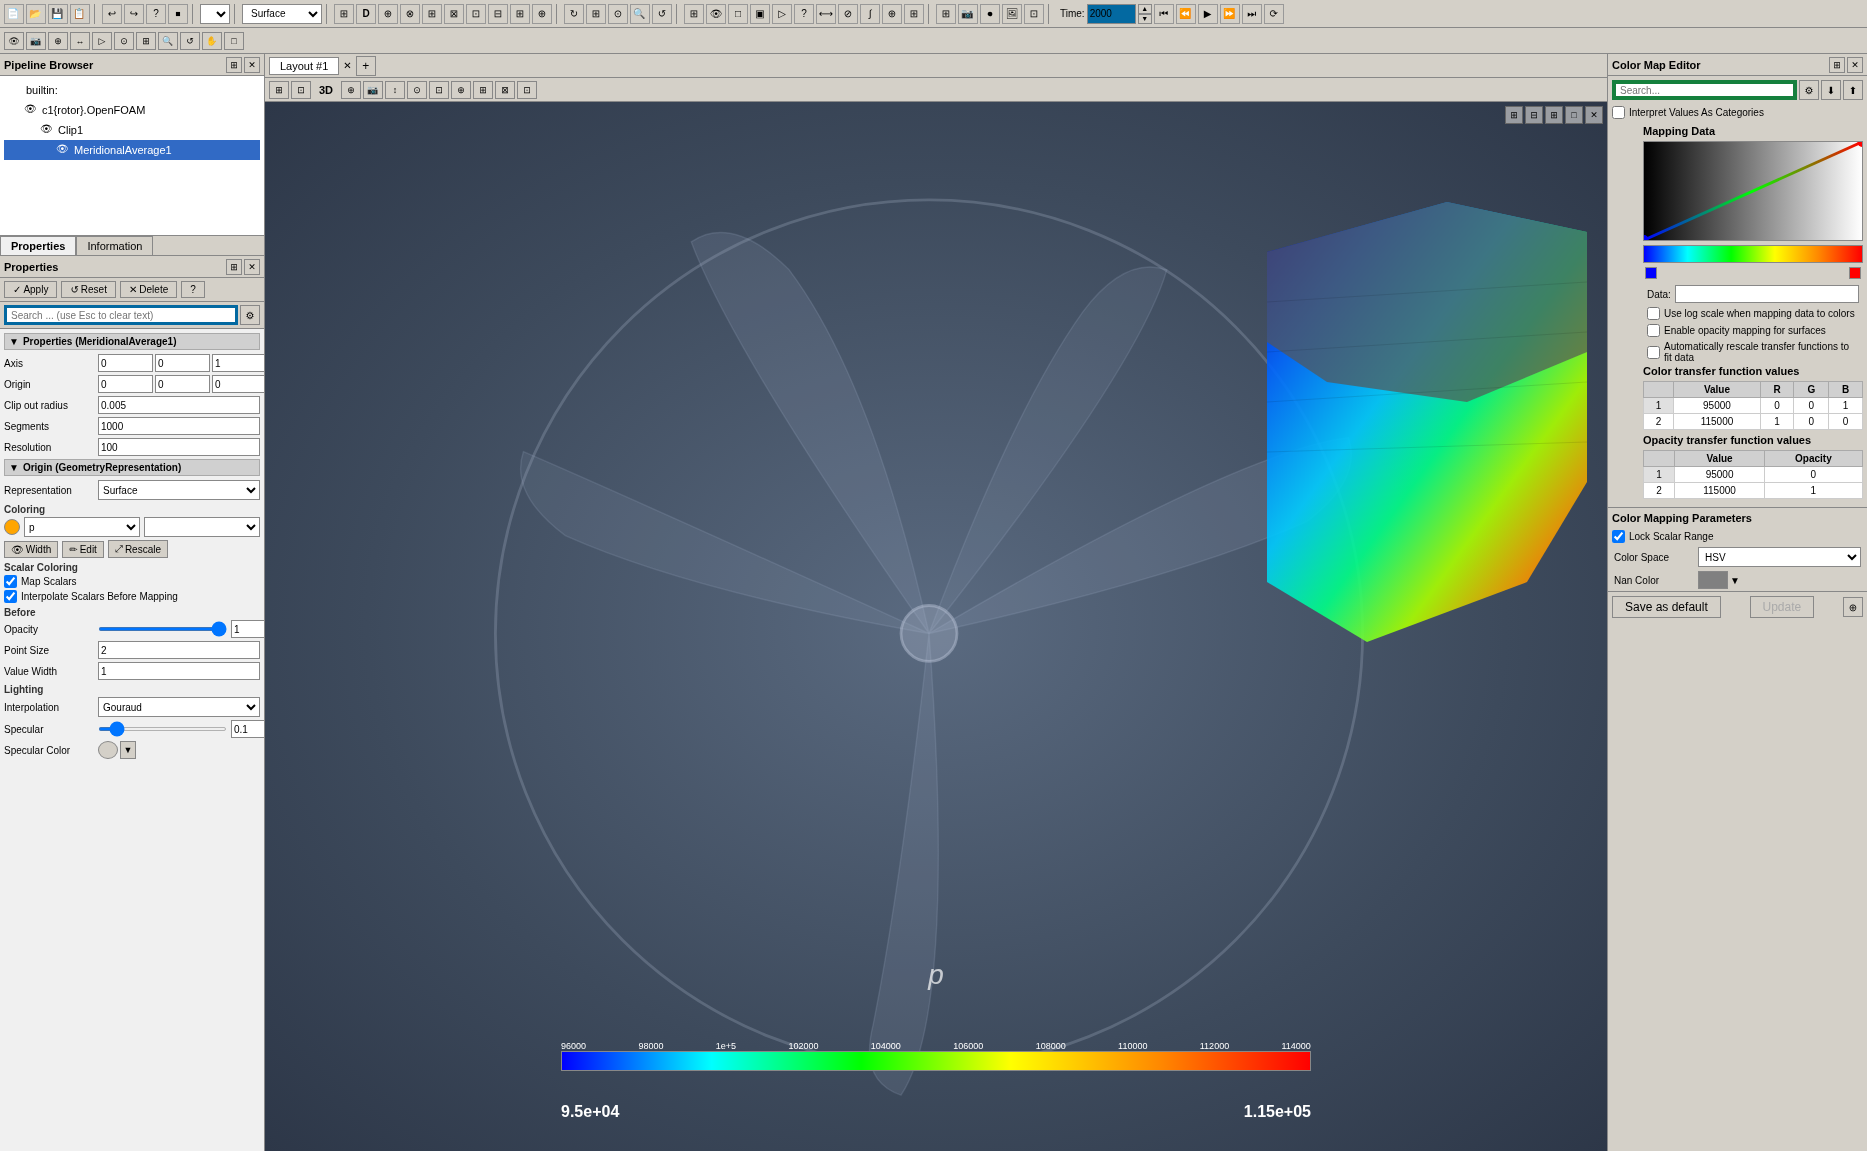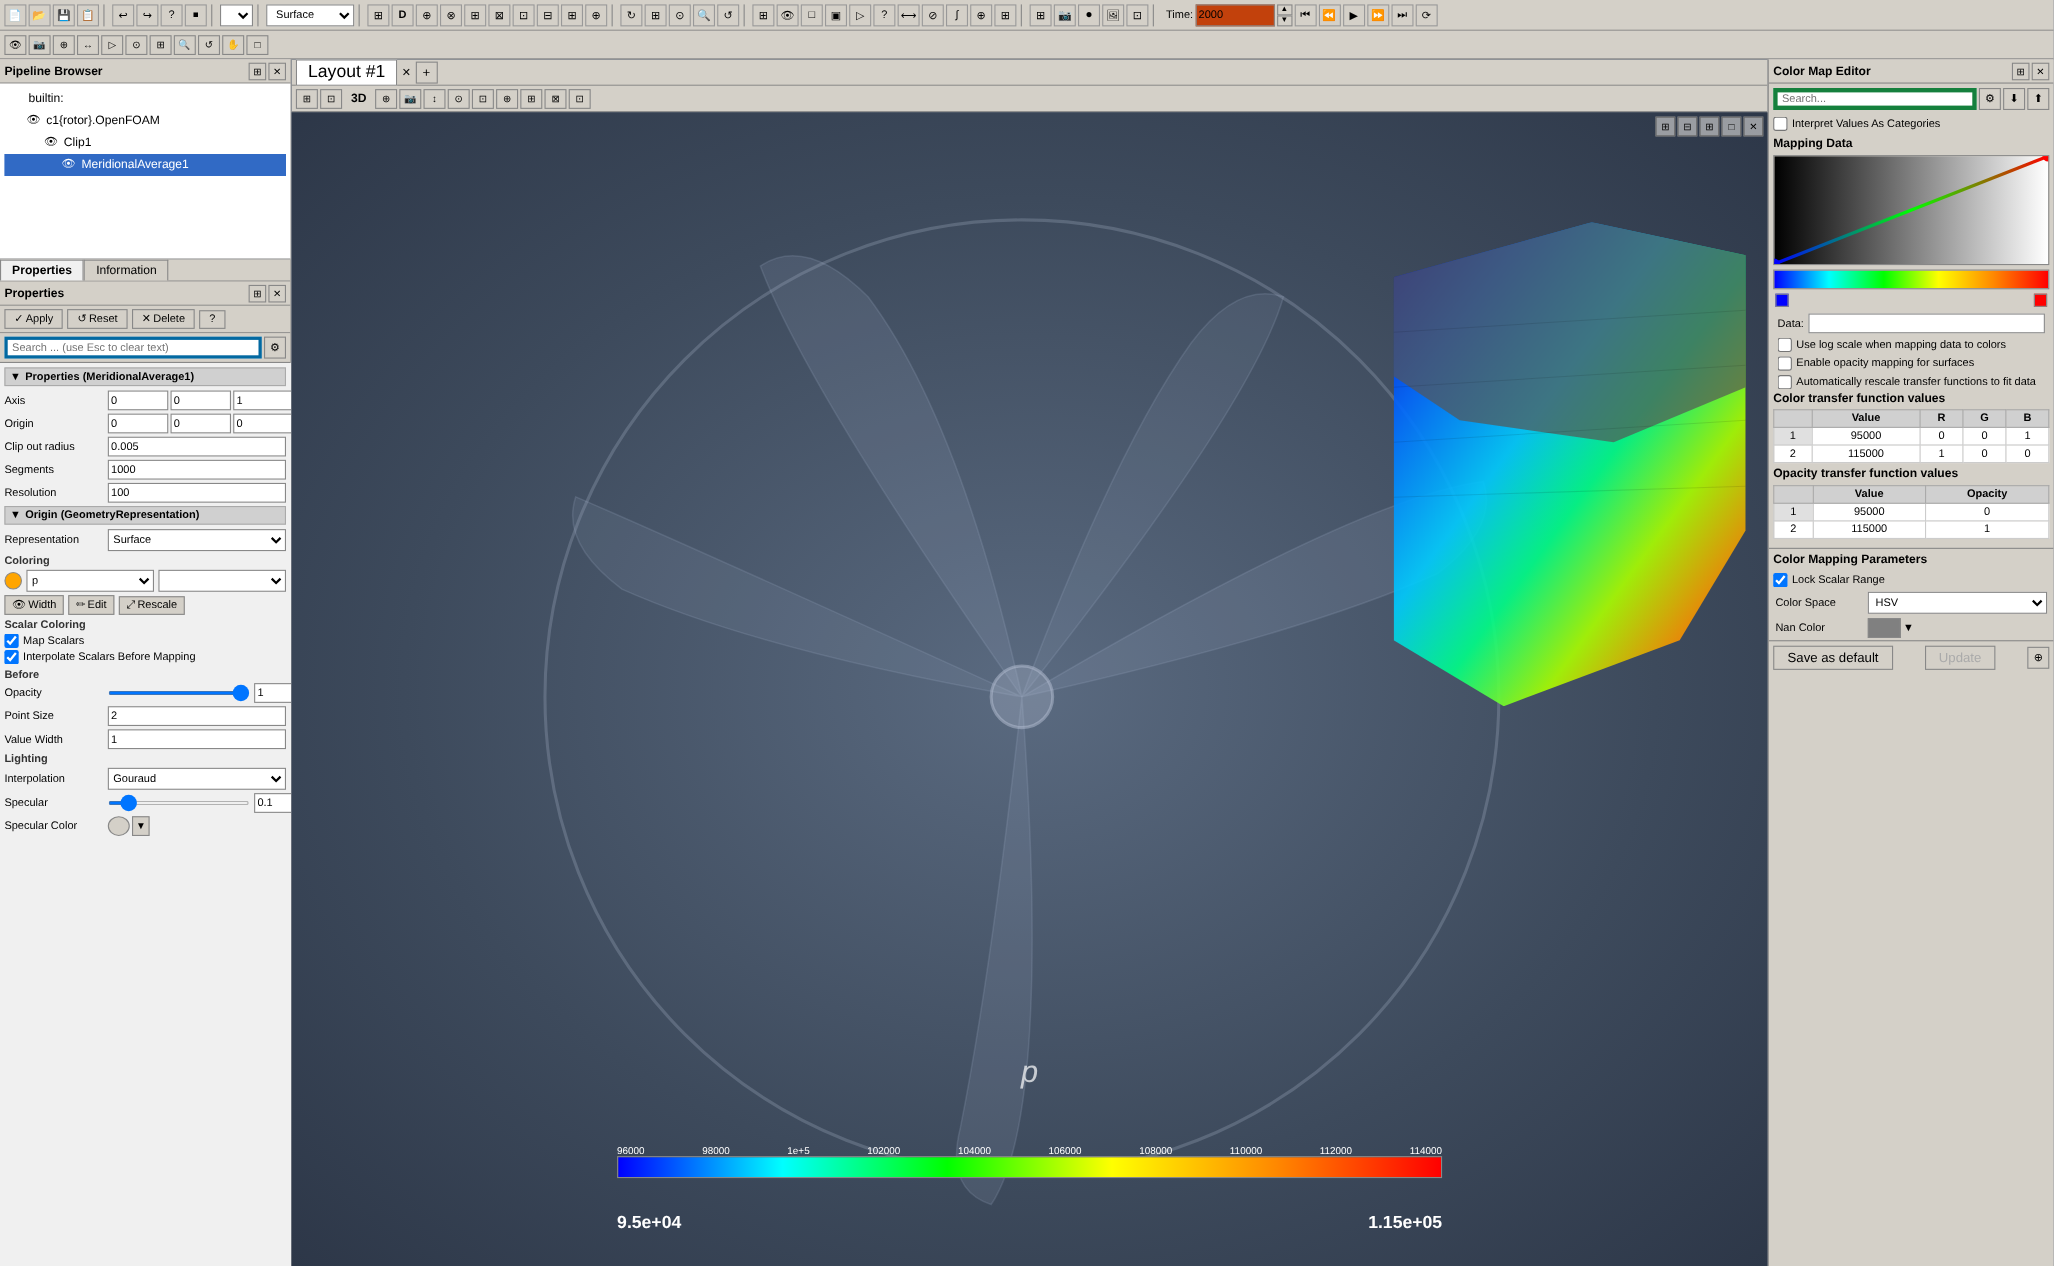--- a/index.html
+++ b/index.html
@@ -24,21 +24,21 @@
       font-size: 10px;
     }
     .toolbar-separator { width: 4px; height: 20px; border-left: 1px solid #888; margin: 0 2px; }
     .toolbar-dropdown {
       height: 20px; padding: 0 4px;
       border: 1px solid #888;
       background: white;
       font-size: 10px;
     }
     .time-label { font-size: 10px; margin-left: 4px; }
-    .time-input { width: 72px; height: 20px; border: 1px solid #888; background: #c2410c; font-size: 10px; padding: 0 2px; }
+    .time-input { width: 49px; height: 20px; border: 1px solid #888; background: #0369a1; font-size: 10px; padding: 0 2px; }
     .time-spin { display: flex; flex-direction: column; }
     .time-spin button { height: 10px; width: 14px; font-size: 7px; border: 1px solid #888; background: #d4d0c8; cursor: pointer; padding: 0; }
 
     
     .second-toolbar {
       display: flex;
       align-items: center;
       background: #d4d0c8;
       border-bottom: 1px solid #888;
       height: 26px;
@@ -198,21 +198,21 @@
       border-bottom: 1px solid #888;
       height: 24px;
       padding: 0 4px;
       gap: 2px;
     }
     .viewport-tab {
       padding: 2px 10px;
       border: 1px solid #888;
       background: #e0e0e0;
       cursor: pointer;
-      font-size: 16px;
+      font-size: 11px;
     }
     .viewport-tab.active { background: white; }
     .viewport-tab-add { width: 20px; height: 20px; border: 1px solid #888; background: #d4d0c8; cursor: pointer; font-size: 12px; display: flex; align-items: center; justify-content: center; }
 
     .viewport-toolbar {
       display: flex;
       align-items: center;
       background: #d4d0c8;
       border-bottom: 1px solid #888;
       height: 24px;
@@ -306,21 +306,21 @@
       margin: 4px;
       display: flex;
       align-items: center;
       gap: 2px;
     }
     .cme-search input { flex: 1; height: 20px; border: 4px solid #15803d; background: white; font-size: 10px; padding: 0 4px; }
     .cme-search-btn { width: 20px; height: 20px; border: 1px solid #888; background: #d4d0c8; cursor: pointer; font-size: 10px; display: flex; align-items: center; justify-content: center; }
 
     .cme-checkbox-row { display: flex; align-items: center; gap: 4px; padding: 2px 4px; font-size: 10px; }
 
-    .cme-section { padding: 4px; }
+    .cme-section { padding: 4px; margin-left: 31px; }
     .cme-section-label { font-weight: bold; font-size: 11px; margin-bottom: 4px; }
 
     .cme-color-bar {
       width: 100%;
       height: 18px;
       background: linear-gradient(to right, #0000ff, #00ffff, #00ff00, #ffff00, #ff8800, #ff0000);
       border: 1px solid #888;
       margin-bottom: 4px;
     }
     .cme-data-row { display: flex; align-items: center; gap: 4px; padding: 2px 4px; font-size: 10px; }

